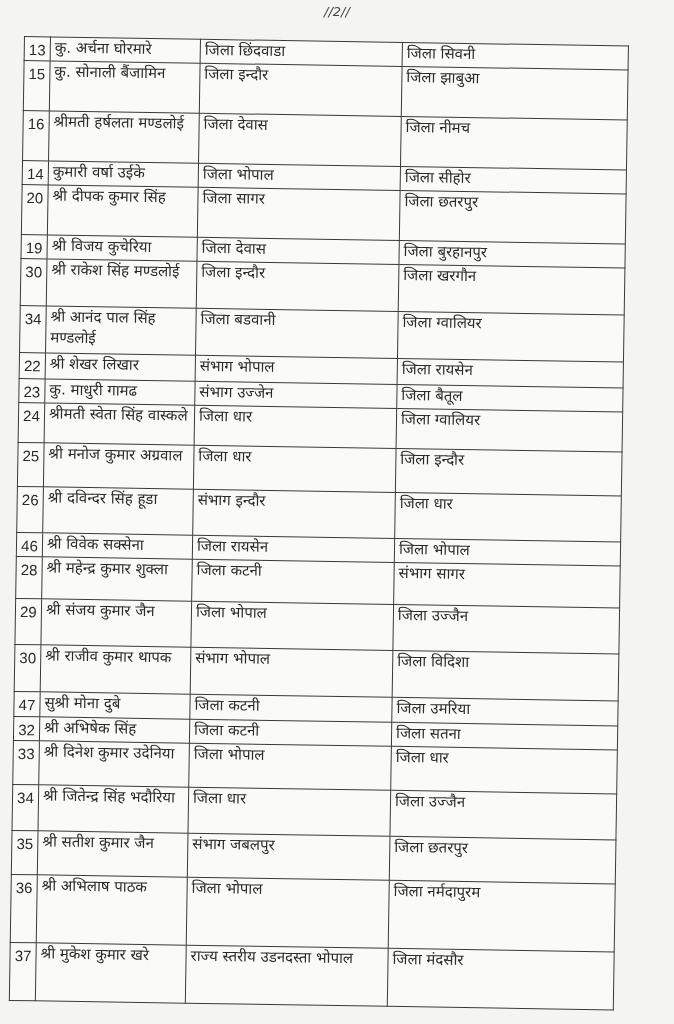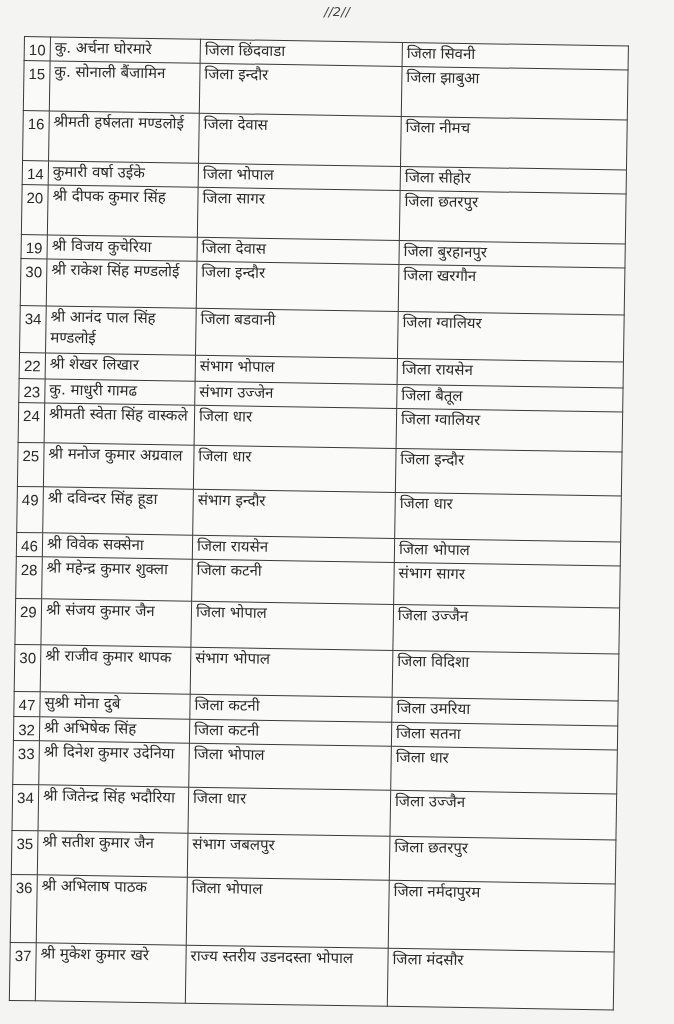--- a/index.html
+++ b/index.html
@@ -56,21 +56,21 @@
 <div class="table-wrap">
   <table>
     <colgroup>
       <col class="c-sn">
         <col class="c-name">
         <col class="c-from">
         <col class="c-to">
     </colgroup>
     <tbody id="tbody">
         <tr style="height: 20px;">
-          <td class="sn">10</td>
+          <td class="sn">13</td>
           <td>कु. अर्चना घोरमारे</td>
           <td>जिला छिंदवाडा</td>
           <td>जिला सिवनी</td>
         </tr>
         <tr style="height: 50px;">
           <td class="sn">15</td>
           <td>कु. सोनाली बैंजामिन</td>
           <td>जिला इन्दौर</td>
           <td>जिला झाबुआ</td>
         </tr>
@@ -128,21 +128,21 @@
           <td>जिला धार</td>
           <td>जिला ग्वालियर</td>
         </tr>
         <tr style="height: 44px;">
           <td class="sn">25</td>
           <td>श्री मनोज कुमार अग्रवाल</td>
           <td>जिला धार</td>
           <td>जिला इन्दौर</td>
         </tr>
         <tr style="height: 46px;">
-          <td class="sn">49</td>
+          <td class="sn">26</td>
           <td>श्री दविन्दर सिंह हूडा</td>
           <td>संभाग इन्दौर</td>
           <td>जिला धार</td>
         </tr>
         <tr style="height: 22px;">
           <td class="sn">46</td>
           <td>श्री विवेक सक्सेना</td>
           <td>जिला रायसेन</td>
           <td>जिला भोपाल</td>
         </tr>

